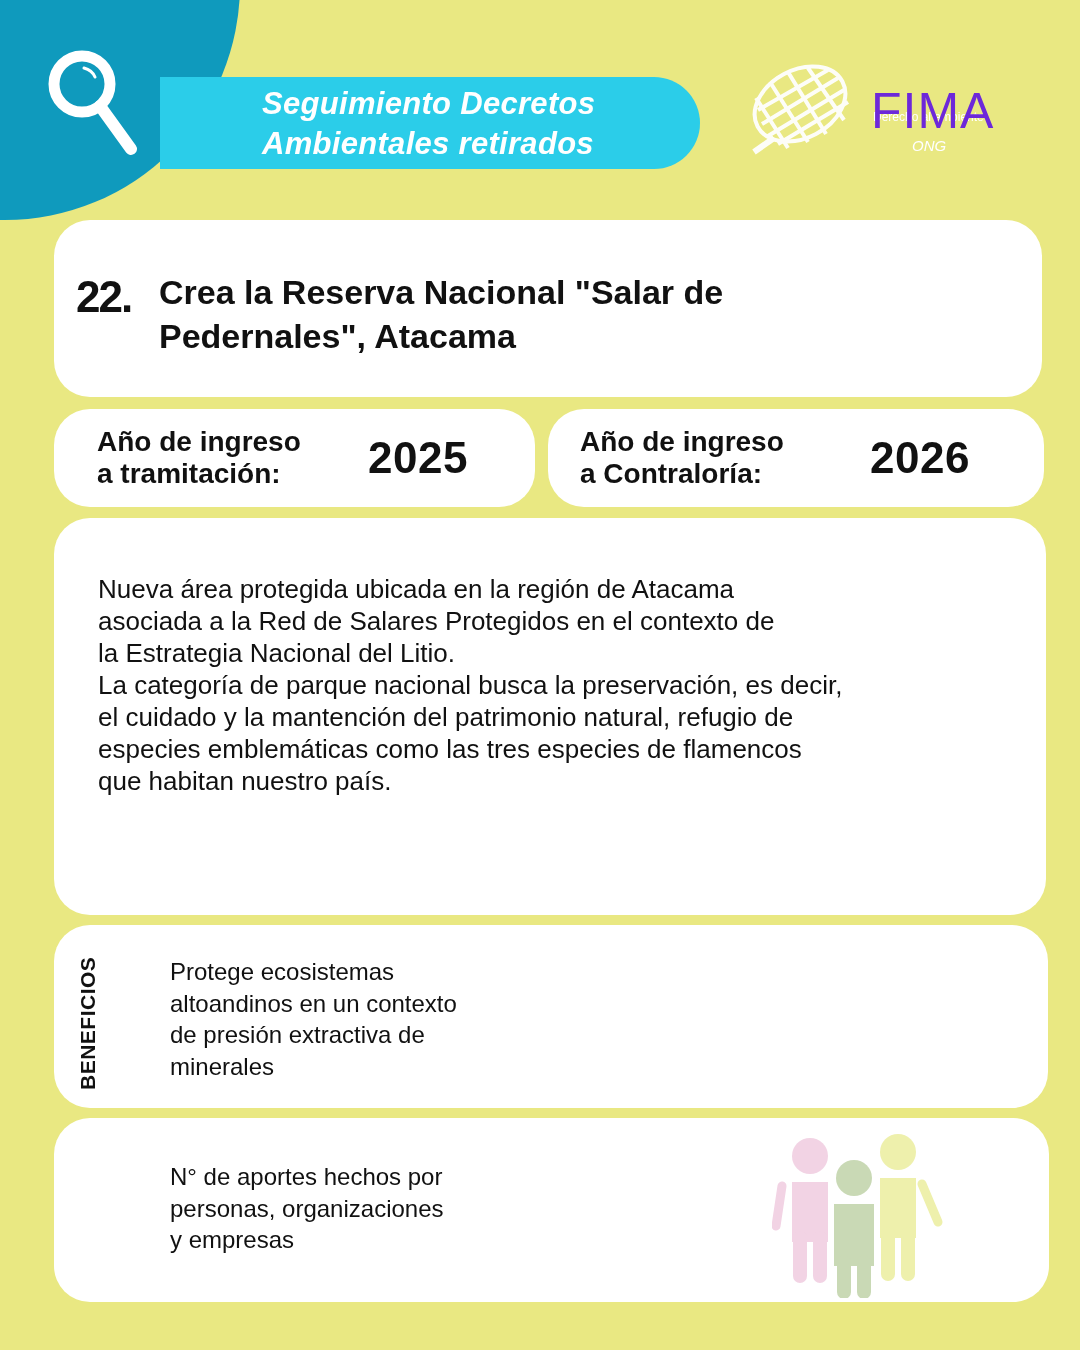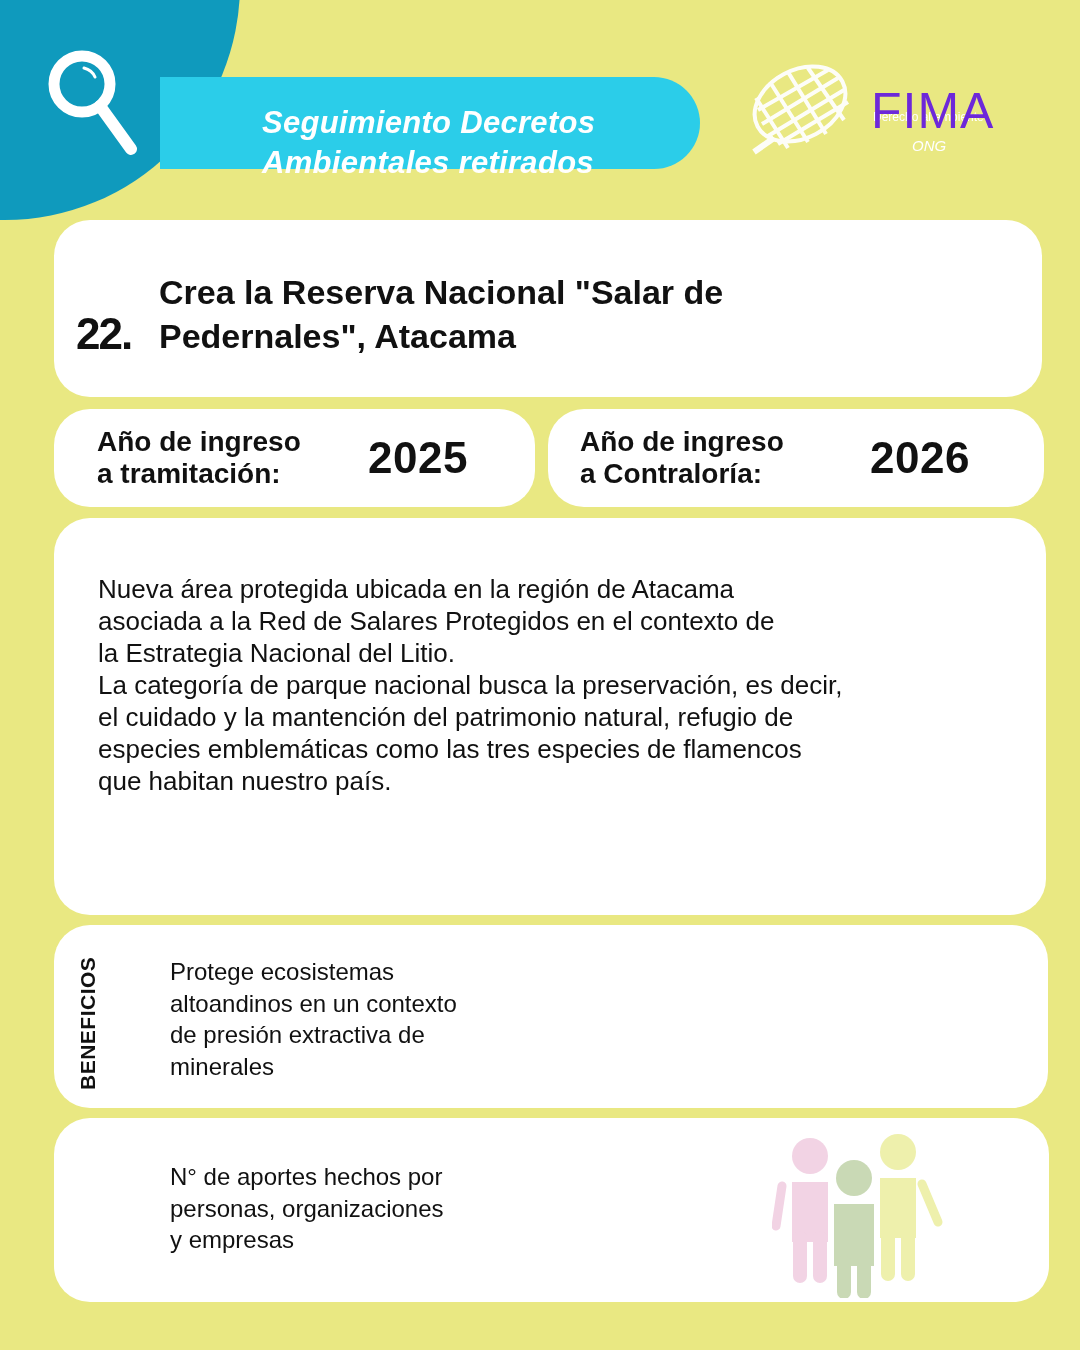--- a/index.html
+++ b/index.html
@@ -15,30 +15,30 @@
     background: #0f9abd;
   }
   .search-icon { position: absolute; left: 44px; top: 46px; width: 100px; height: 114px; }
   .header-banner {
     position: absolute; left: 160px; top: 77px; width: 540px; height: 92px;
     background: #2bcde9; border-radius: 0 46px 46px 0;
   }
   .header-title {
     position: absolute; left: 262px; top: 84px; width: 440px;
     color: #fff; font-weight: bold; font-style: italic; font-size: 31px; line-height: 40px;
-    white-space: pre-line; letter-spacing: 0.3px; margin-top: 19px;
+    white-space: pre-line; letter-spacing: 0.3px;
   }
   .logo { position: absolute; left: 748px; top: 62px; width: 260px; height: 100px; }
   .logo-tagline { position: absolute; left: 873px; top: 70px; color: #fff; font-size: 12px; margin-top: 40px; }
   .logo-name { position: absolute; left: 871px; top: 83px; color: #6d28d9; font-size: 50px; line-height: 56px; font-weight: normal; letter-spacing: 1px; }
   .logo-sub { position: absolute; left: 912px; top: 137px; color: #fff; font-size: 15px; font-style: italic; }
 
   .card { position: absolute; background: #fff; border-radius: 36px; }
   .title-card { left: 54px; top: 220px; width: 988px; height: 177px; }
-  .title-num { position: absolute; left: 22px; top: 52px; font-size: 44px; font-weight: 900; letter-spacing: -2px; margin-top: 37px; }
+  .title-num { position: absolute; left: 22px; top: 52px; font-size: 44px; font-weight: 900; letter-spacing: -2px; }
   .title-text { position: absolute; left: 105px; top: 50px; width: 760px; font-size: 34px; line-height: 44px; font-weight: 900; }
 
   .year-card { top: 409px; height: 98px; }
   .year-left { left: 54px; width: 481px; }
   .year-right { left: 548px; width: 496px; }
   .year-label { position: absolute; left: 43px; top: 17px; font-size: 28px; line-height: 32px; font-weight: bold; white-space: pre-line; }
   .year-right .year-label { left: 32px; }
   .year-value { position: absolute; top: 24px; font-size: 44px; font-weight: 900; letter-spacing: 0.5px; }
   .year-left .year-value { left: 314px; }
   .year-right .year-value { left: 322px; }

